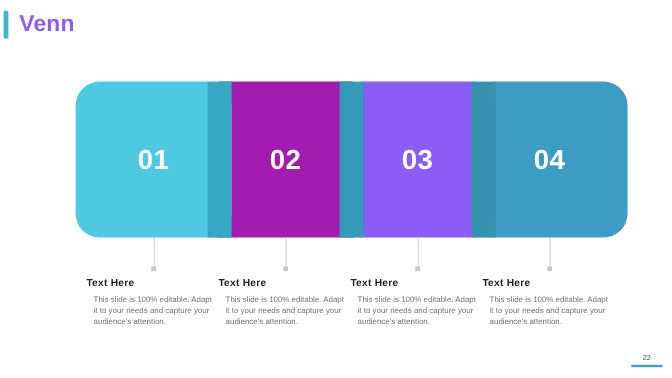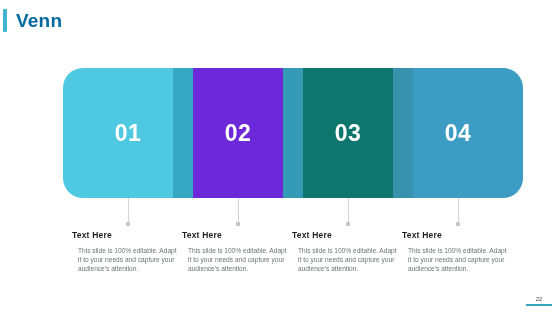--- a/index.html
+++ b/index.html
@@ -32,21 +32,21 @@
     height: 23px;
     background: #42b4d2;
     border-radius: 1px;
   }
   #slide-title {
     position: absolute;
     left: 16px;
     top: 9px;
     font-size: 19px;
     font-weight: bold;
-    color: #0369a1;
+    color: #8b5cf6;
     letter-spacing: 0.2px;
     line-height: 23px;
   }
 
   
   #venn-row {
     position: absolute;
     left: 0;
     top: 0;
     width: 560px;
@@ -67,22 +67,22 @@
     height: 130px;
     display: flex;
     align-items: center;
     justify-content: center;
     font-size: 23px;
     font-weight: bold;
     color: #ffffff;
     letter-spacing: 0.5px;
   }
   #venn-box-1 { left: 63px;  background: #4fc8e2; z-index: 4; }
-  #venn-box-2 { left: 173px; background: #6d28d9; z-index: 3; border-radius: 11px; }
-  #venn-box-3 { left: 283px; background: #0f766e; z-index: 2; }
+  #venn-box-2 { left: 173px; background: #a21caf; z-index: 3; border-radius: 11px; }
+  #venn-box-3 { left: 283px; background: #8b5cf6; z-index: 2; }
   #venn-box-4 { left: 393px; background: #3c9cc3; z-index: 1; text-decoration: underline; }
 
   
   .venn-overlap {
     position: absolute;
     top: 68px;
     width: 20px;
     height: 130px;
     z-index: 6;
     pointer-events: none;

